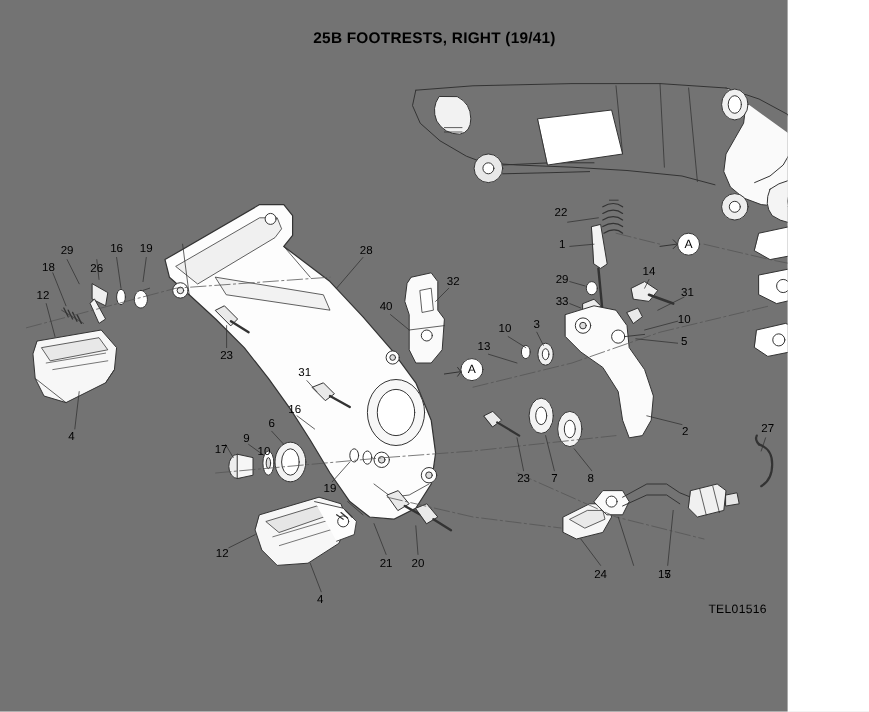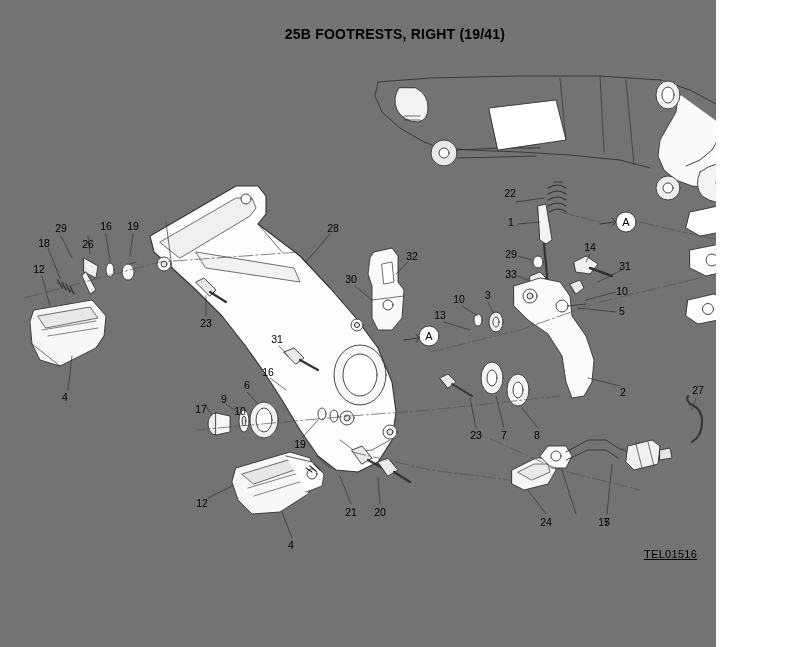--- a/index.html
+++ b/index.html
@@ -302,21 +302,21 @@
 
   <div class="callout" style="left:61px;  top:228px;">29</div>
   <div class="callout" style="left:88px;  top:244px;">26</div>
   <div class="callout" style="left:106px; top:226px;">16</div>
   <div class="callout" style="left:133px; top:226px;">19</div>
   <div class="callout" style="left:44px;  top:243px;">18</div>
   <div class="callout" style="left:39px;  top:269px;">12</div>
   <div class="callout" style="left:65px;  top:397px;">4</div>
   <div class="callout" style="left:206px; top:323px;">23</div>
   <div class="callout" style="left:333px; top:228px;">28</div>
-  <div class="callout" style="left:351px; top:279px;">30</div>
+  <div class="callout" style="left:351px; top:279px;">40</div>
   <div class="callout" style="left:412px; top:256px;">32</div>
   <div class="callout" style="left:277px; top:339px;">31</div>
   <div class="callout" style="left:268px; top:372px;">16</div>
   <div class="callout" style="left:201px; top:409px;">17</div>
   <div class="callout" style="left:224px; top:399px;">9</div>
   <div class="callout" style="left:240px; top:411px;">10</div>
   <div class="callout" style="left:247px; top:385px;">6</div>
   <div class="callout" style="left:300px; top:444px;">19</div>
   <div class="callout" style="left:202px; top:503px;">12</div>
   <div class="callout" style="left:351px; top:512px;">21</div>
@@ -335,15 +335,15 @@
   <div class="callout" style="left:440px; top:315px;">13</div>
   <div class="callout" style="left:623px; top:392px;">2</div>
   <div class="callout" style="left:476px; top:435px;">23</div>
   <div class="callout" style="left:504px; top:435px;">7</div>
   <div class="callout" style="left:537px; top:435px;">8</div>
   <div class="callout" style="left:698px; top:390px;">27</div>
   <div class="callout" style="left:546px; top:522px;">24</div>
   <div class="callout" style="left:604px; top:522px;">15</div>
   <div class="callout" style="left:607px; top:522px;">7</div>
 
-  <div id="drawing-code" style="left:644px; top:548px;text-decoration:underline;">TEL01516</div>
+  <div id="drawing-code" style="left:644px; top:548px;">TEL01516</div>
 
 </div>
 
 </body></html>

